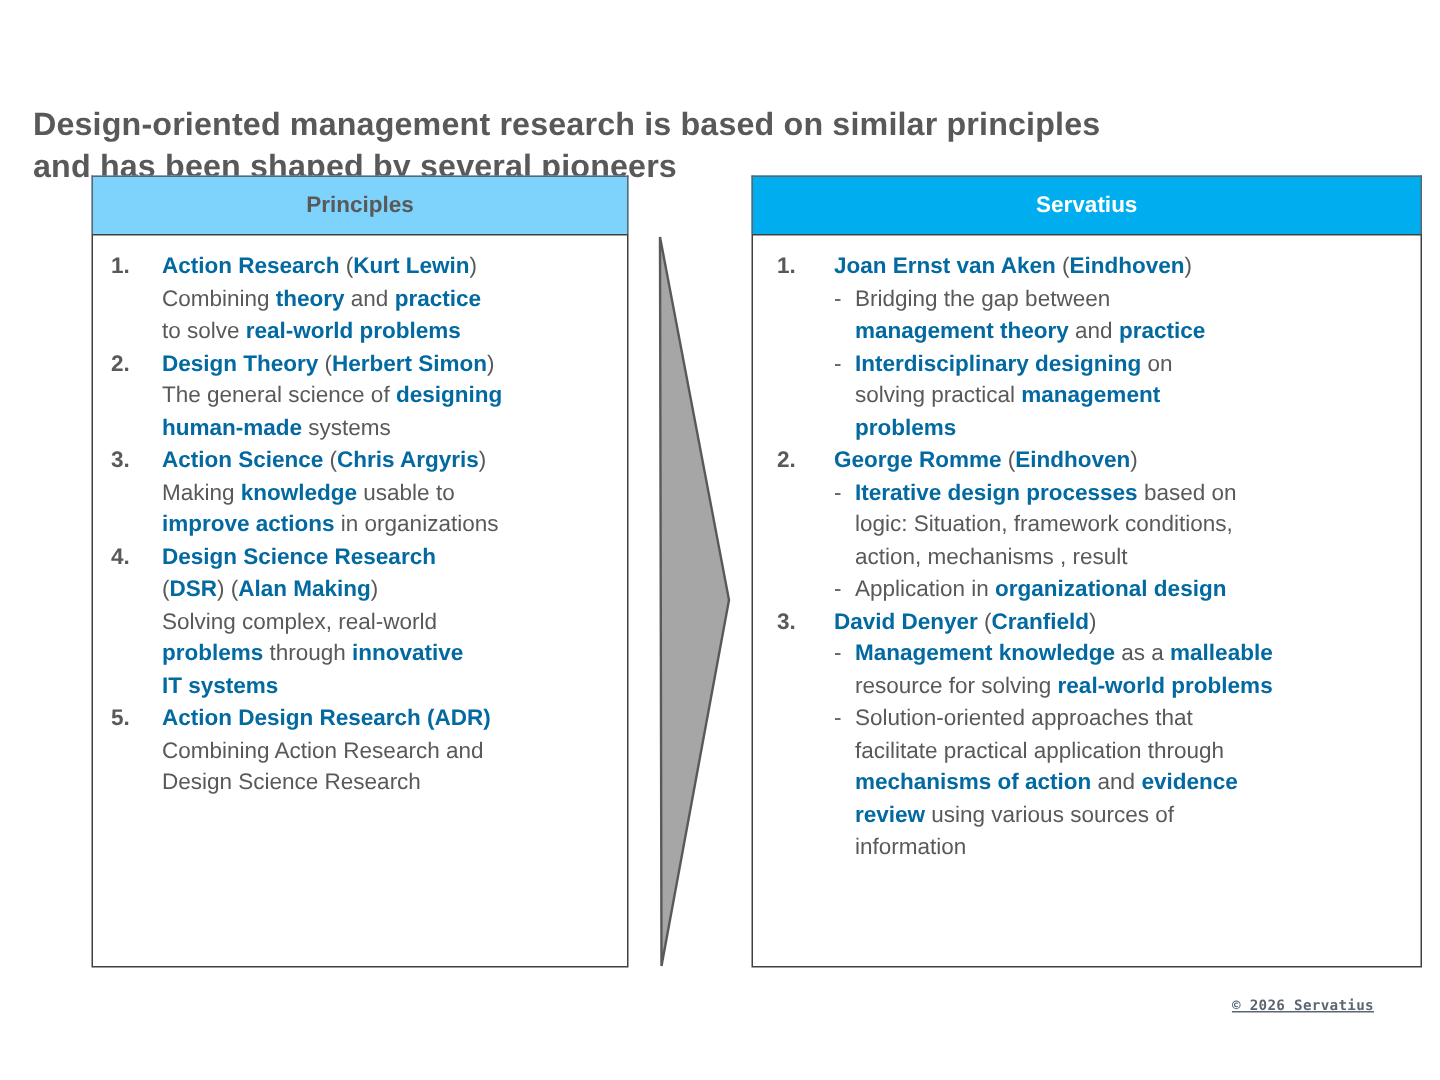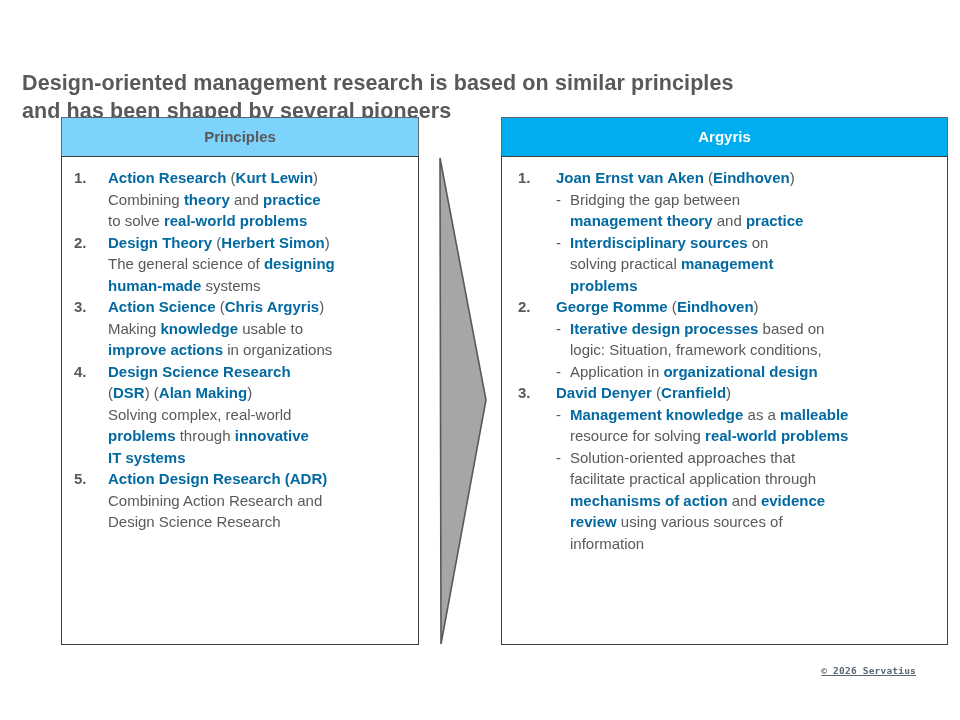--- a/index.html
+++ b/index.html
@@ -198,45 +198,46 @@
           </li>
         </ol>
     </div>
   </div>
 
   <svg id="flow-arrow" viewBox="0 0 70 502" preserveAspectRatio="none" aria-hidden="true">
     <polygon points="10,8 56,250 11,494" fill="#A6A6A6" stroke="#595959" stroke-width="1.6" stroke-linejoin="miter"></polygon>
   </svg>
 
   <div class="panel" id="panel-pioneers">
-    <div class="panel-header blue">Argyris</div>
+    <div class="panel-header blue">Servatius</div>
     <div class="panel-body">
       <ol class="num-list" id="pioneers-list">
           <li>
             <span class="num">1.</span>
             <span class="li-line"><b>Joan Ernst van Aken</b><span> (</span><b>Eindhoven</b><span>)</span></span>
             <span class="sub">
               <span class="dash">-</span>
               <span class="li-line"><span>Bridging the gap between</span></span>
               <span class="li-line"><b>management theory</b><span> and </span><b>practice</b></span>
             </span>
             <span class="sub">
               <span class="dash">-</span>
-              <span class="li-line"><b>Interdisciplinary sources</b><span> on</span></span>
+              <span class="li-line"><b>Interdisciplinary designing</b><span> on</span></span>
               <span class="li-line"><span>solving practical </span><b>management</b></span>
               <span class="li-line"><b>problems</b></span>
             </span>
           </li>
           <li>
             <span class="num">2.</span>
             <span class="li-line"><b>George Romme</b><span> (</span><b>Eindhoven</b><span>)</span></span>
             <span class="sub">
               <span class="dash">-</span>
               <span class="li-line"><b>Iterative design processes</b><span> based on</span></span>
               <span class="li-line"><span>logic: Situation, framework conditions,</span></span>
+              <span class="li-line"><span>action, mechanisms , result</span></span>
             </span>
             <span class="sub">
               <span class="dash">-</span>
               <span class="li-line"><span>Application in </span><b>organizational design</b></span>
             </span>
           </li>
           <li>
             <span class="num">3.</span>
             <span class="li-line"><b>David Denyer</b><span> (</span><b>Cranfield</b><span>)</span></span>
             <span class="sub">

